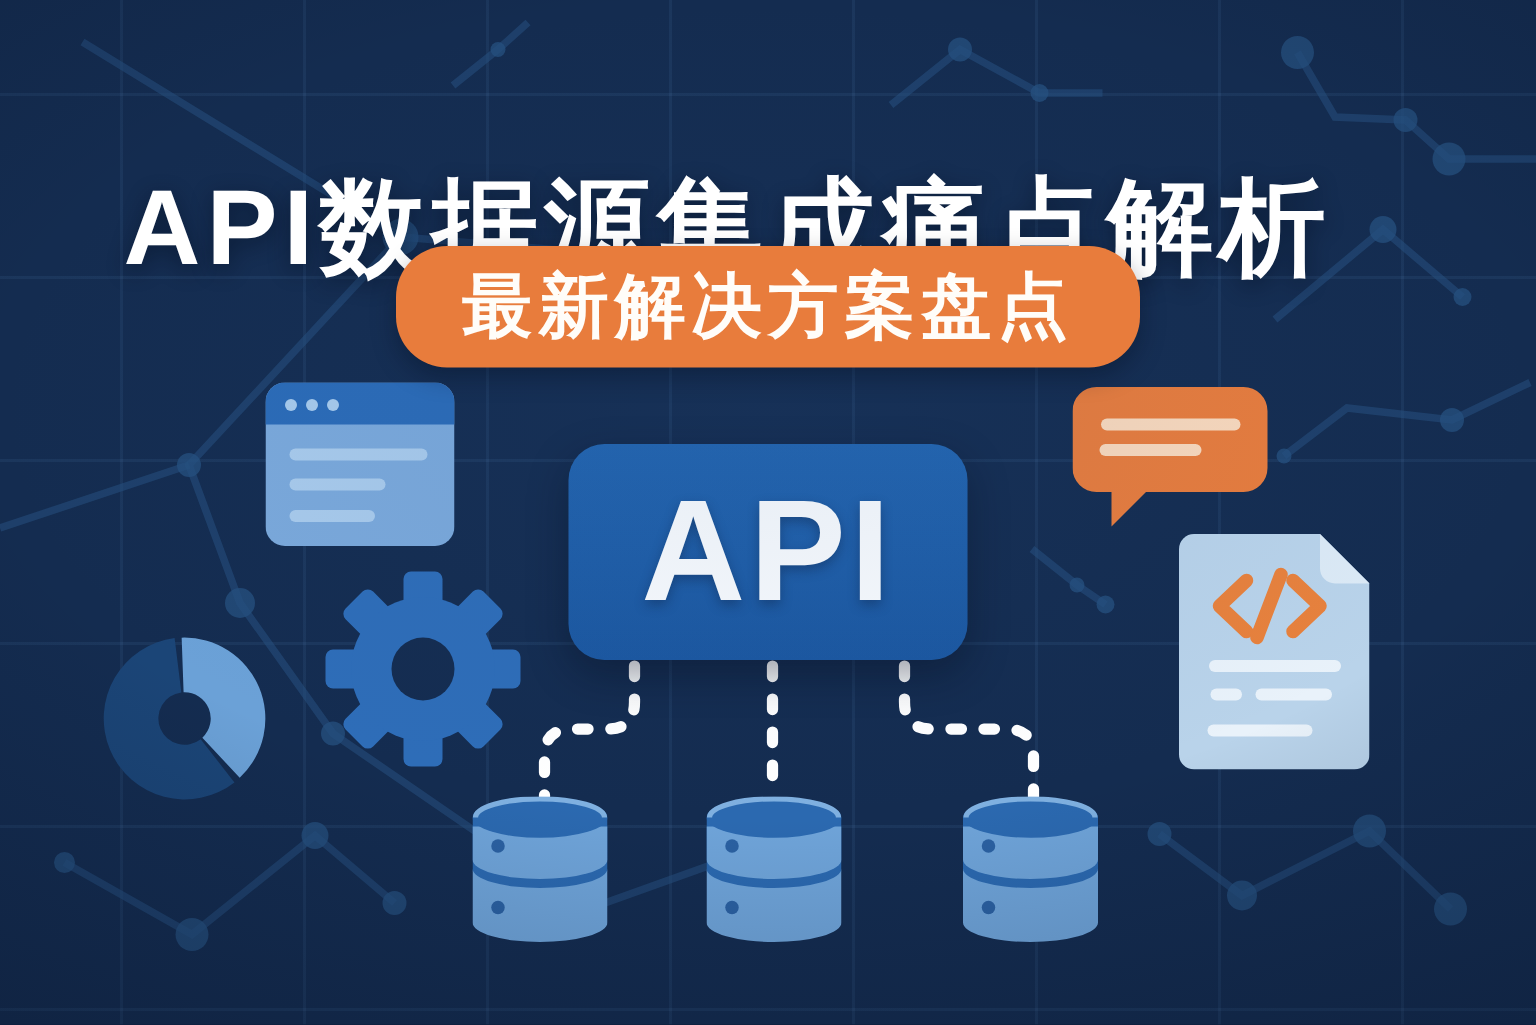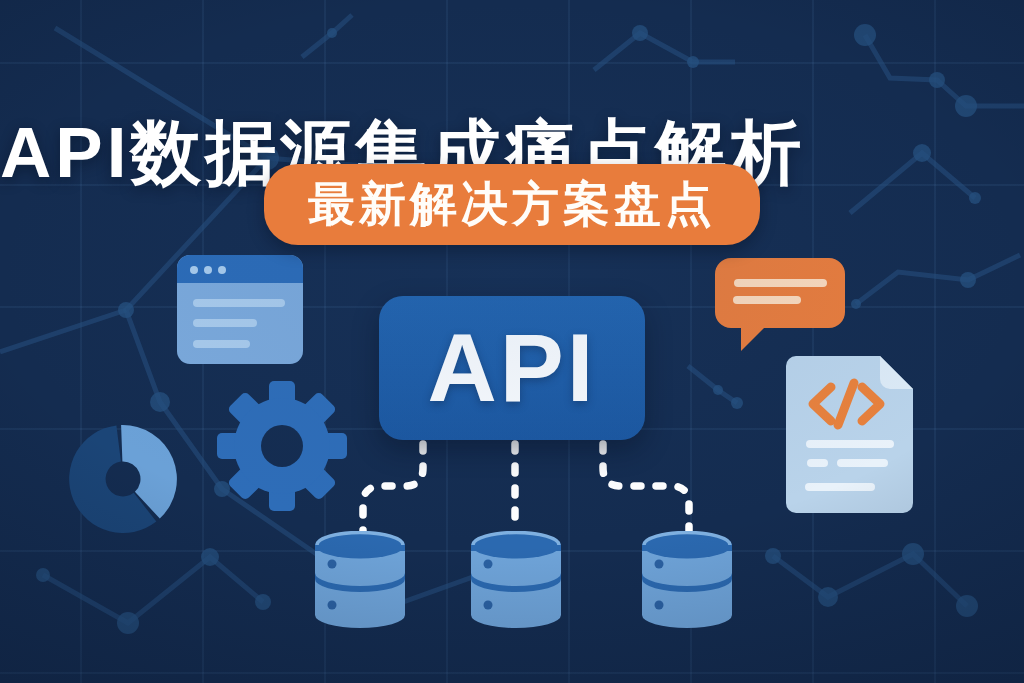--- a/index.html
+++ b/index.html
@@ -17,21 +17,21 @@
     position:absolute;inset:0;z-index:5;pointer-events:none;
     background:radial-gradient(120% 95% at 50% 40%,
       rgba(46,90,150,0.10) 0%, rgba(10,22,46,0) 42%, rgba(5,13,30,0.45) 100%);
   }
   svg{display:block;}
   .abs{position:absolute;}
   #bg-net{left:0;top:0;z-index:1;}
   .icon-layer{z-index:2;}
   #page-title{
     position:absolute;top:68px;left:0;width:970px;z-index:6;
-    text-align:left;color:#ffffff;font-size:71px;font-weight:900;
+    text-align:center;color:#ffffff;font-size:71px;font-weight:900;
     letter-spacing:4px;line-height:1.05;
     text-shadow:0 4px 14px rgba(2,10,26,0.45);
   }
   #badge{
     position:absolute;top:164px;left:50%;transform:translateX(-50%);z-index:6;
     background:#E87C3C;color:#FFFDF9;border-radius:34px;
     padding:9px 44px;font-size:47px;font-weight:900;letter-spacing:4px;
     white-space:nowrap;box-shadow:0 6px 16px rgba(4,12,28,0.35);
   }
   #api-box{

